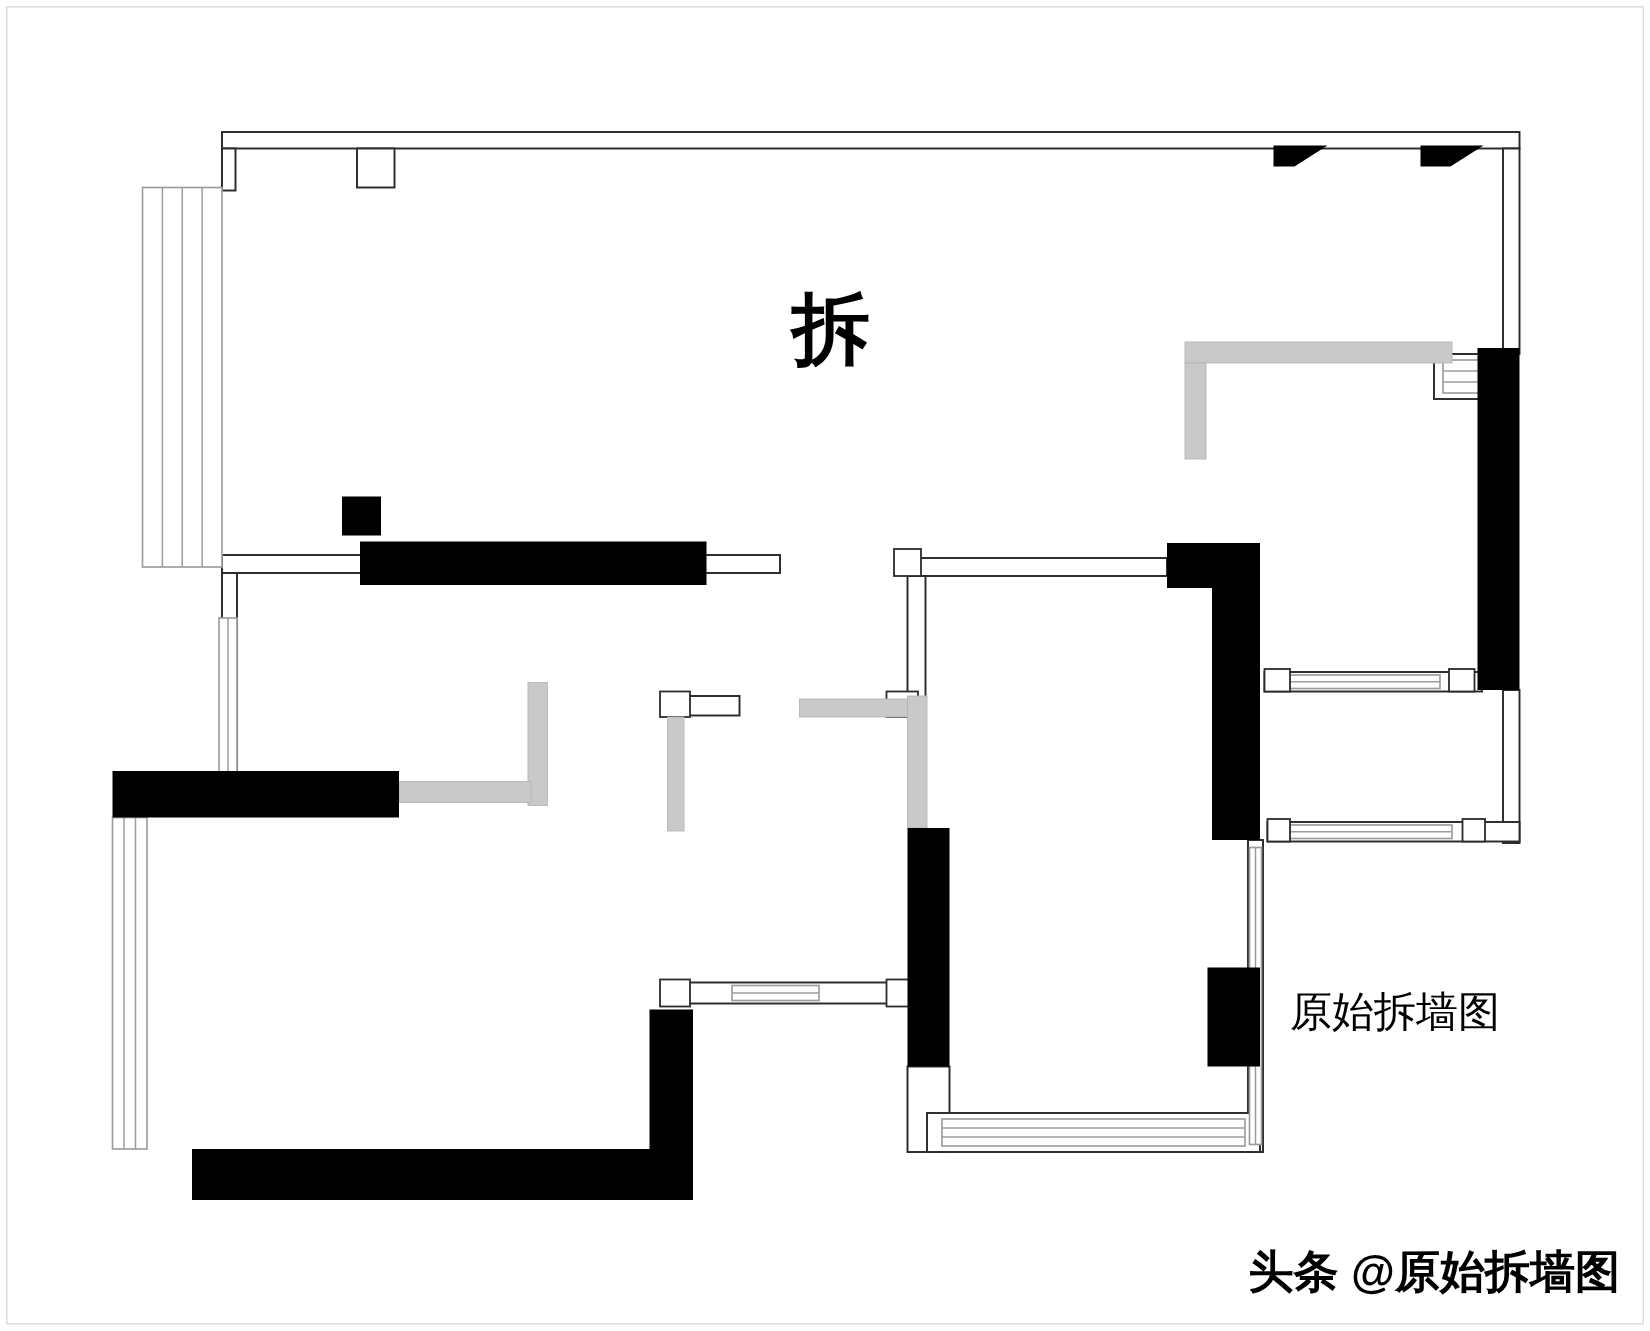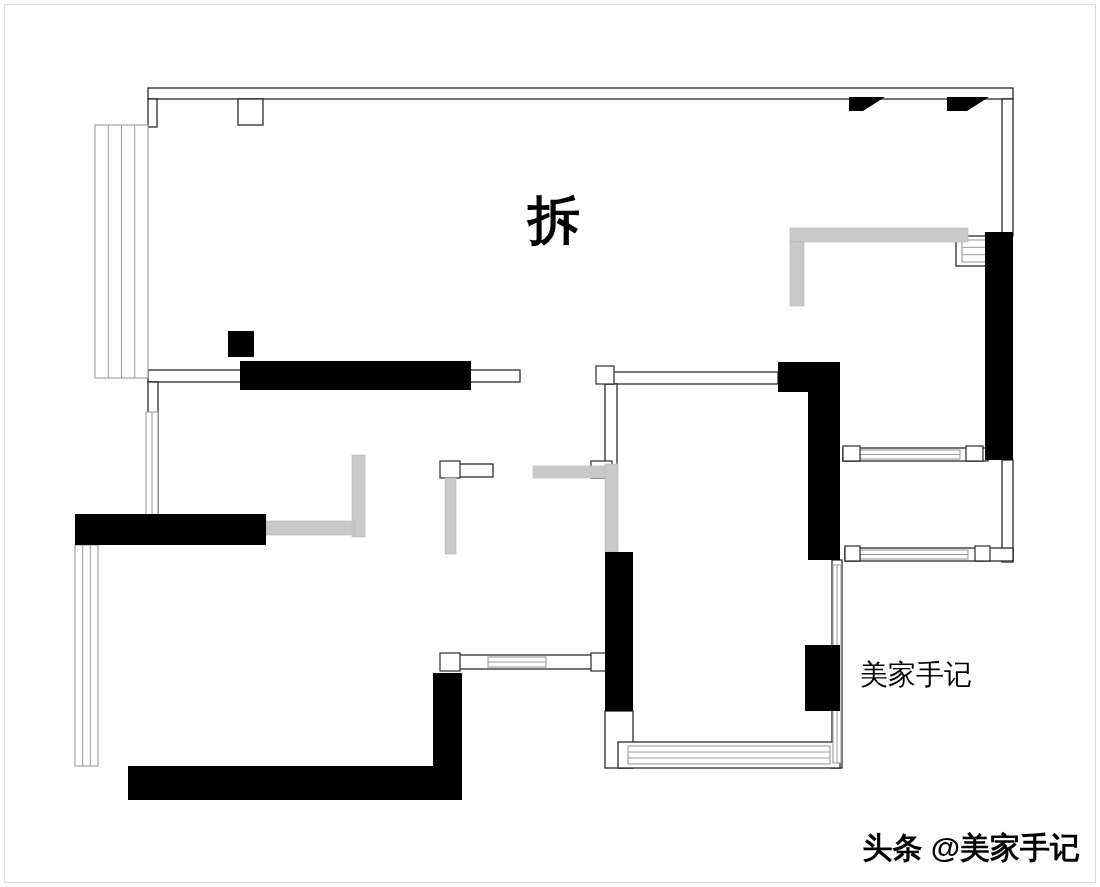--- a/index.html
+++ b/index.html
@@ -125,15 +125,15 @@
       <rect x="128" y="766" width="334" height="34" fill="#000000"></rect>
       <rect x="605" y="552" width="28" height="159" fill="#000000"></rect>
       <rect x="985" y="232" width="28" height="228" fill="#000000"></rect>
       <rect x="778" y="362" width="62" height="30" fill="#000000"></rect>
       <rect x="808" y="392" width="32" height="168" fill="#000000"></rect>
       <rect x="805" y="645" width="35" height="66" fill="#000000"></rect>
       <polygon points="849,97 885,97 863,111 849,111" fill="#000000"></polygon>
       <polygon points="947,97 989,97 967,111 947,111" fill="#000000"></polygon>
     </svg>
   <div class="demolish-mark">拆</div>
-  <div class="plan-title">美家手记</div>
-  <div class="watermark">头条 @美家手记</div>
+  <div class="plan-title">原始拆墙图</div>
+  <div class="watermark">头条 @原始拆墙图</div>
 </div>
 
 </body></html>

